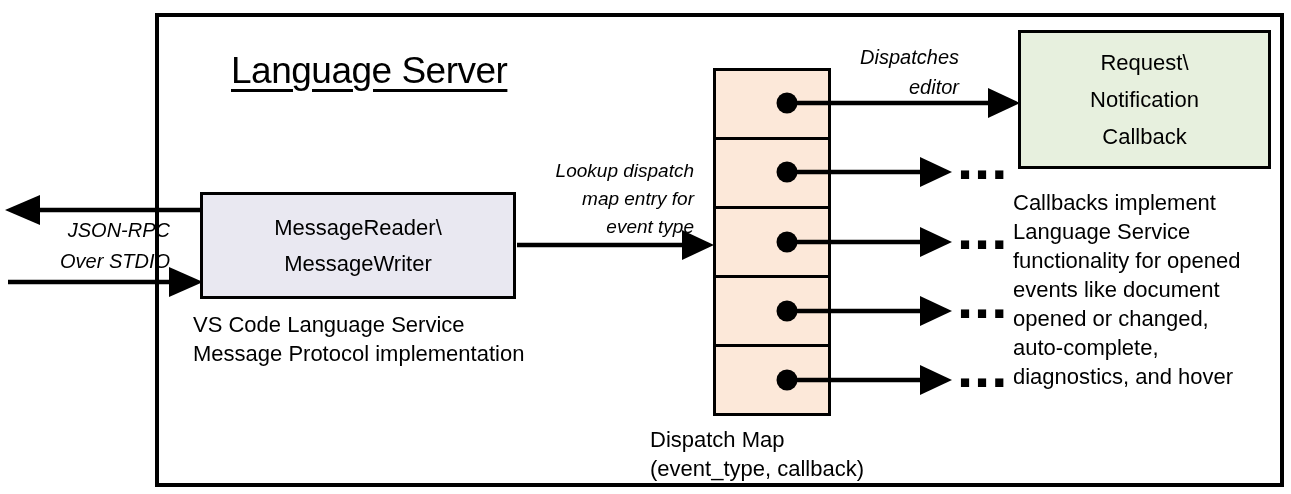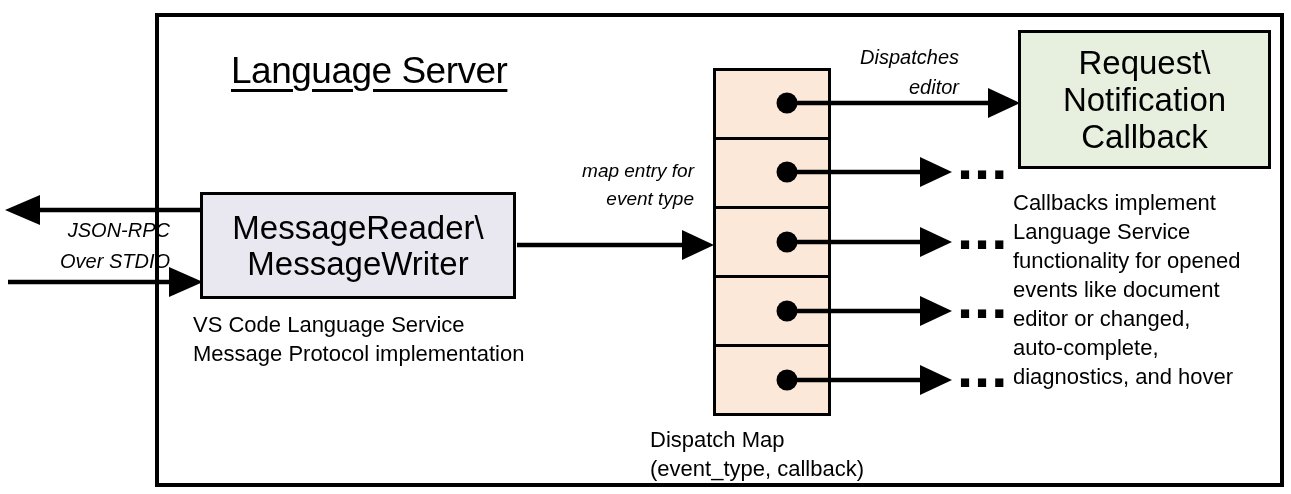--- a/index.html
+++ b/index.html
@@ -39,21 +39,21 @@
   .lookup-label { left: 518px; top: 157px; width: 176px; font-size: 19px; }
   .dispatches-label { left: 833px; top: 42px; width: 126px; line-height: 30px; }
   .node-box {
     border: 3px solid #000;
     box-sizing: border-box;
     display: flex;
     flex-direction: column;
     align-items: center;
     justify-content: center;
     text-align: center;
-    font-size: 33px;
+    font-size: 22px;
     line-height: 37px;
     z-index: 2;
   }
   .reader-box {
     left: 200px; top: 192px;
     width: 316px; height: 107px;
     background: var(--reader_fill, #e9e8f1);
     line-height: 36px;
   }
   .callback-box {
@@ -117,20 +117,21 @@
   <div class="abs node-box reader-box">
     <div>MessageReader\</div>
     <div>MessageWriter</div>
   </div>
   <div class="abs caption reader-caption">
     <div>VS Code Language Service</div>
     <div>Message Protocol implementation</div>
   </div>
 
   <div class="abs lookup-label italic-label">
+    <div>Lookup dispatch</div>
     <div>map entry for</div>
     <div>event type</div>
   </div>
 
   <div class="abs dispatch-map">
     <div class="dispatch-cell"></div>
     <div class="dispatch-cell"></div>
     <div class="dispatch-cell"></div>
     <div class="dispatch-cell"></div>
     <div class="dispatch-cell"></div>
@@ -149,21 +150,21 @@
     <div>Request\</div>
     <div>Notification</div>
     <div>Callback</div>
   </div>
 
   <div class="abs caption note">
     <div>Callbacks implement</div>
     <div>Language Service</div>
     <div>functionality for opened</div>
     <div>events like document</div>
-    <div>editor or changed,</div>
+    <div>opened or changed,</div>
     <div>auto-complete,</div>
     <div>diagnostics, and hover</div>
   </div>
 
   <div class="abs ellipsis" style="left:957px; top:130px;">...</div>
   <div class="abs ellipsis" style="left:957px; top:200px;">...</div>
   <div class="abs ellipsis" style="left:957px; top:269px;">...</div>
   <div class="abs ellipsis" style="left:957px; top:338px;">...</div>
 
   <svg class="abs wires" viewBox="0 0 1291 494" aria-hidden="true">

